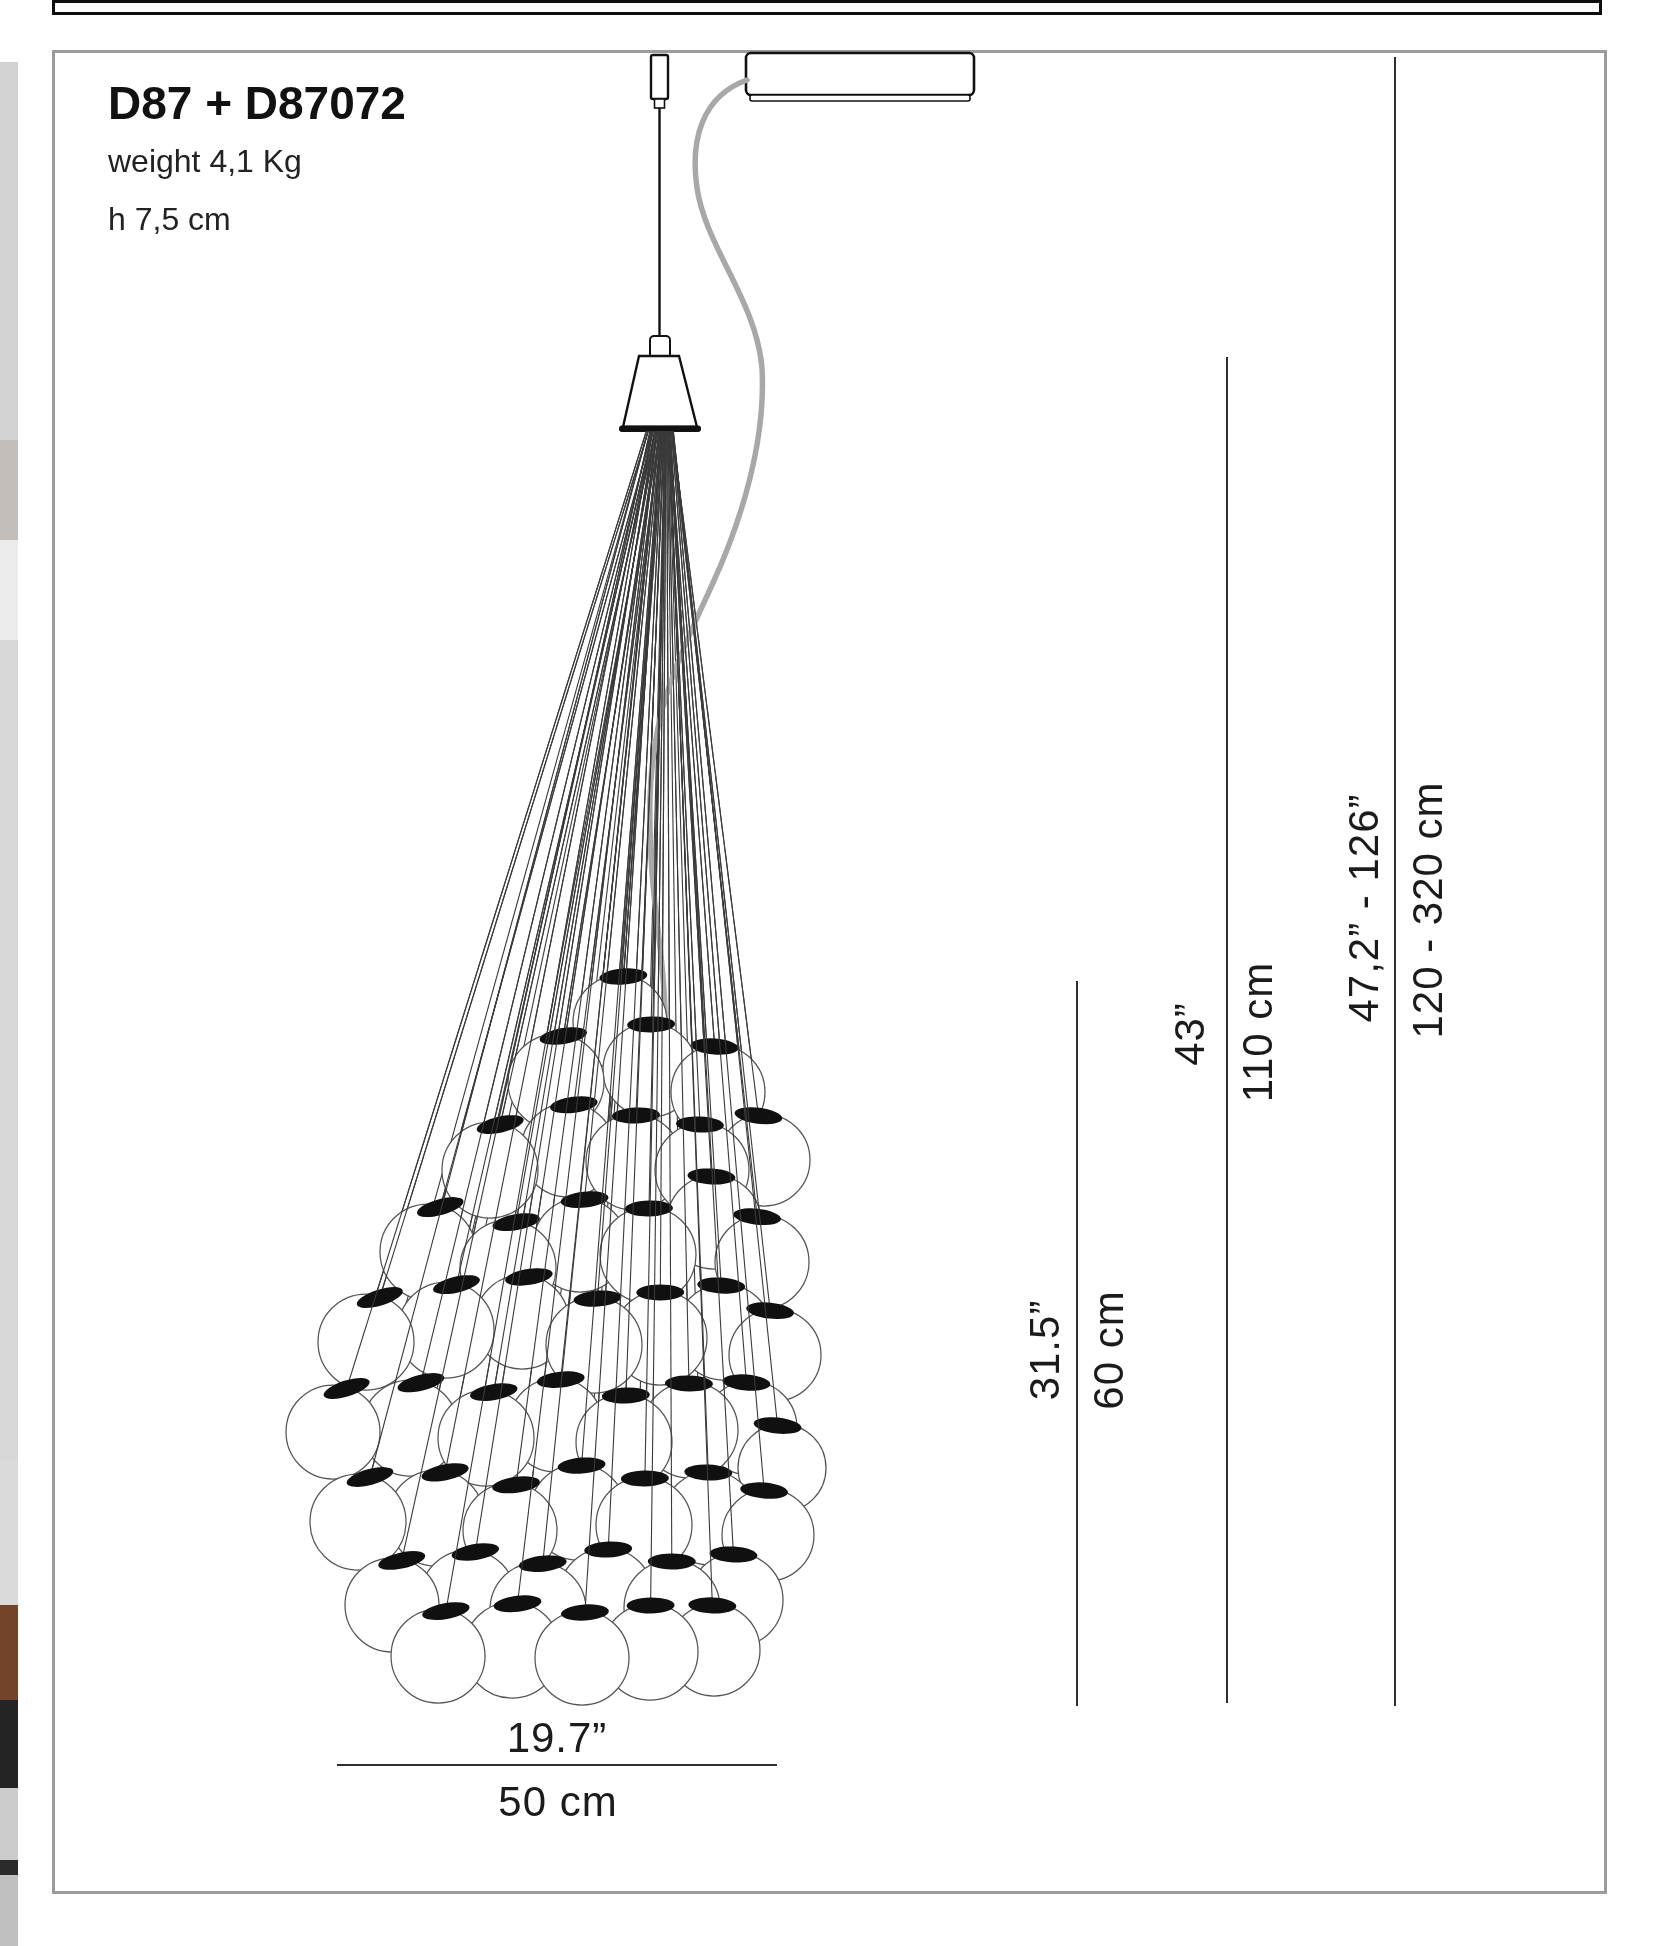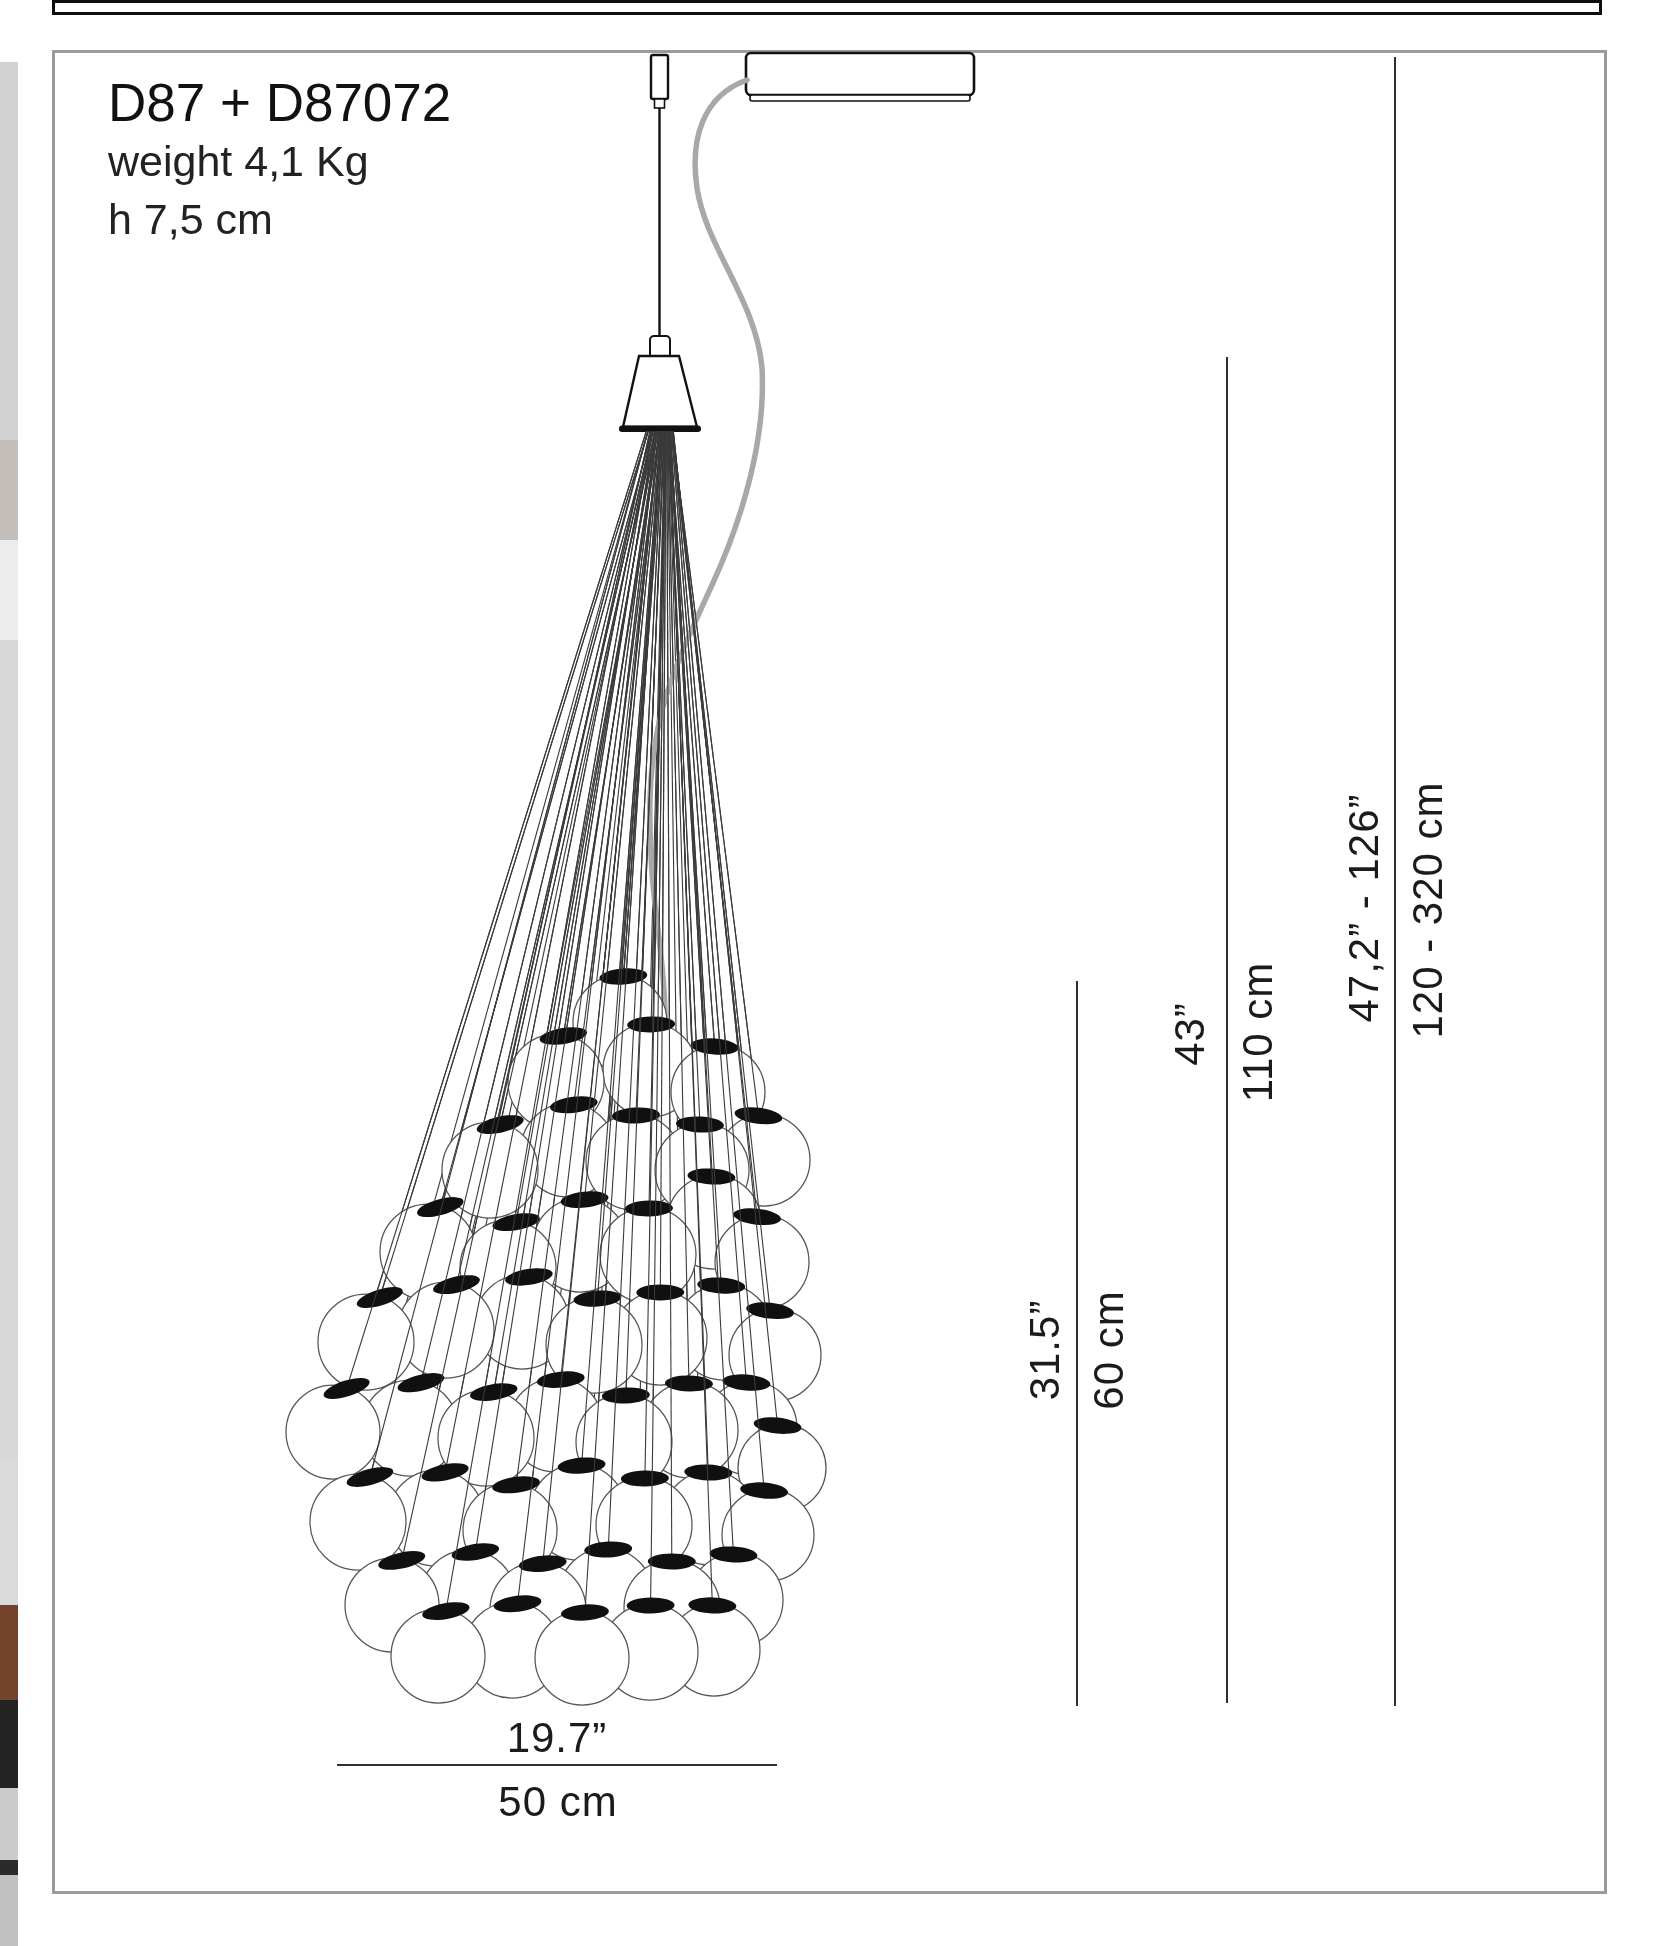--- a/index.html
+++ b/index.html
@@ -28,24 +28,24 @@
   .seg6{height:95px;background:#74432c;}
   .seg7{height:88px;background:#242424;}
   .seg8{height:72px;background:#cccccc;}
   .seg9{height:15px;background:#2b2b2b;}
   .seg10{height:71px;background:#c0c0c0;}
 
   .info-block{
     position:absolute;left:108px;top:74px;color:#1c1c1c;
   }
   .info-title{
-    font-size:53px;font-weight:normal;line-height:58px;color:#111111;
+    font-size:46px;font-weight:bold;line-height:58px;color:#111111;
     letter-spacing:0px;
   }
-  .info-line{font-size:43px;line-height:58px;color:#222222;}
+  .info-line{font-size:32px;line-height:58px;color:#222222;}
 
   svg text.dim{
     font-family:"Liberation Sans", sans-serif;
     font-size:42px;fill:#1b1b1b;letter-spacing:1px;
   }
 </style>
 </head>
 <body>
 
 <div class="top-box"></div>

